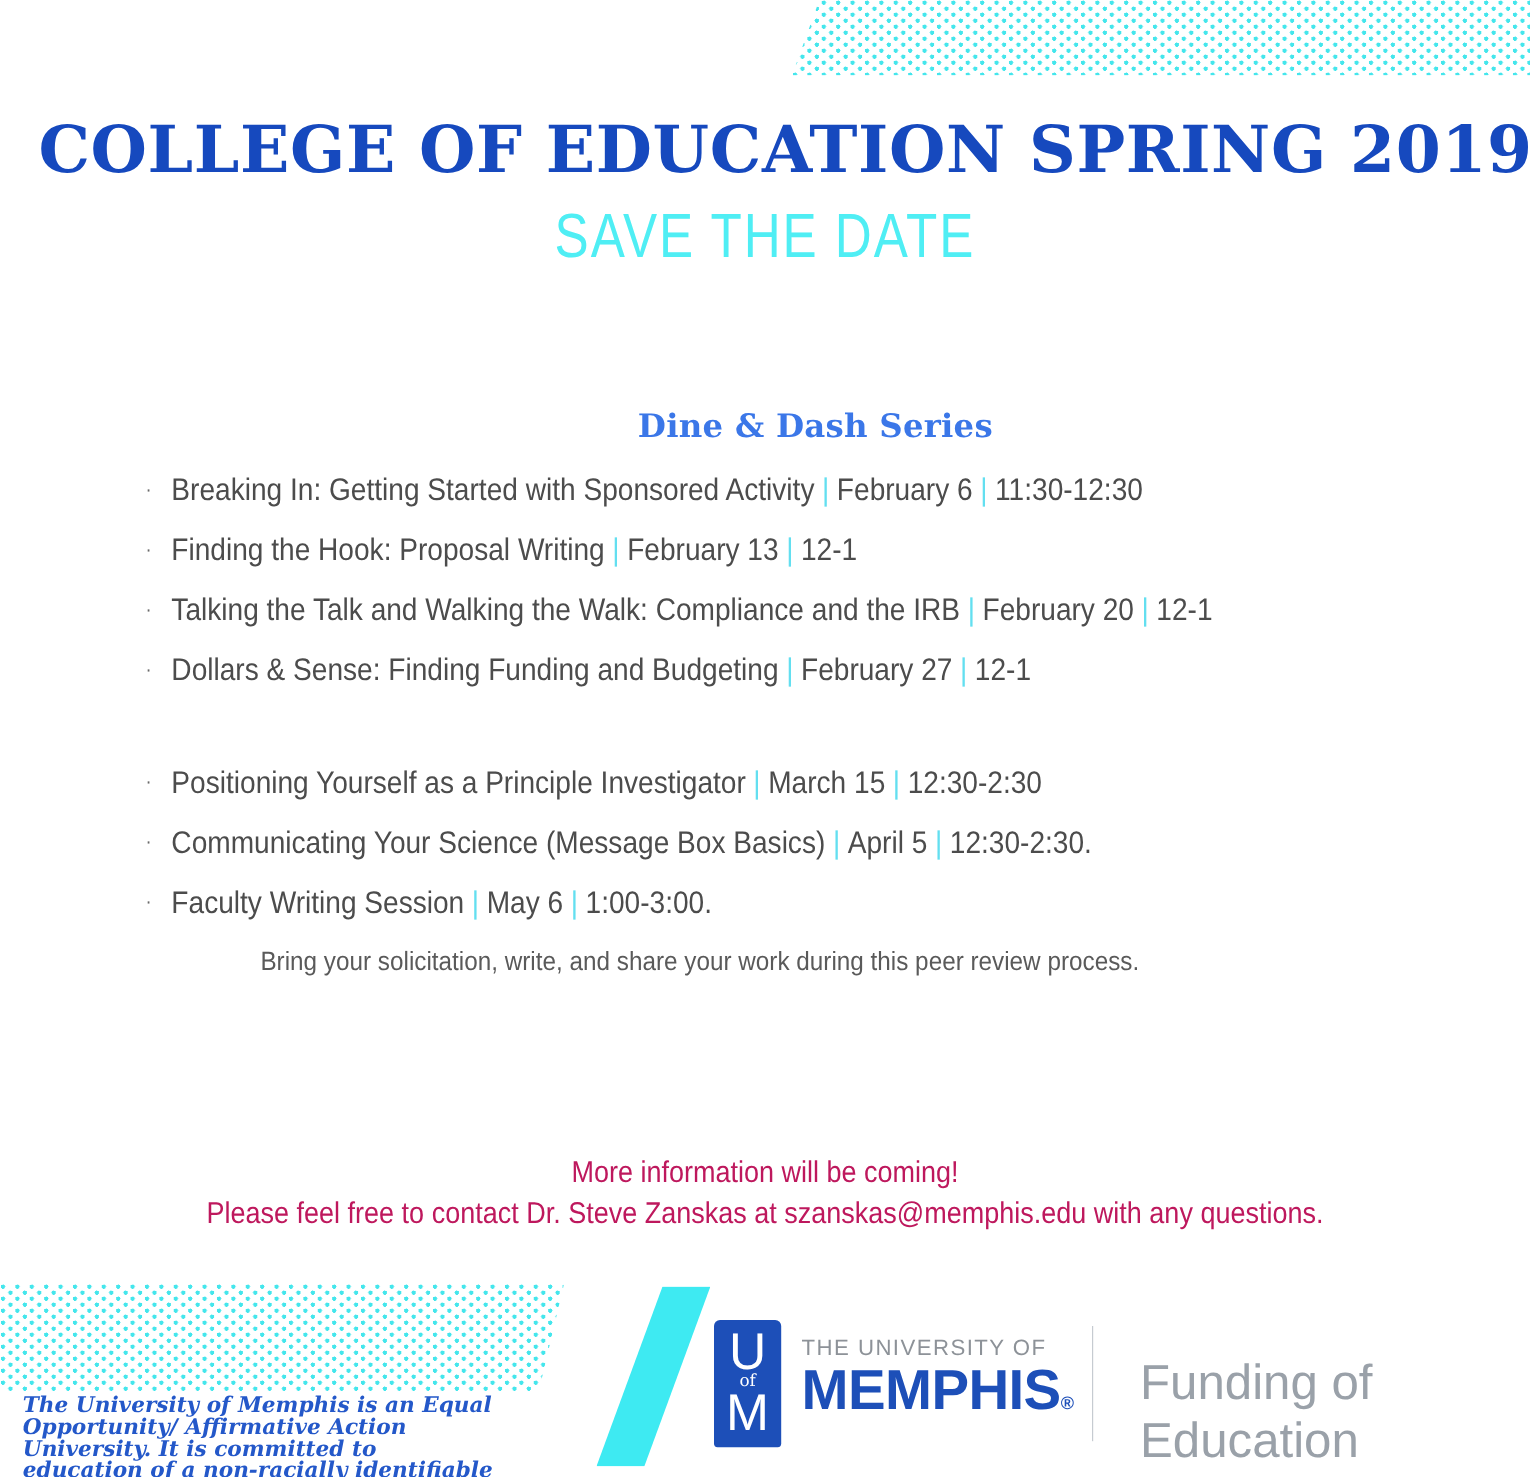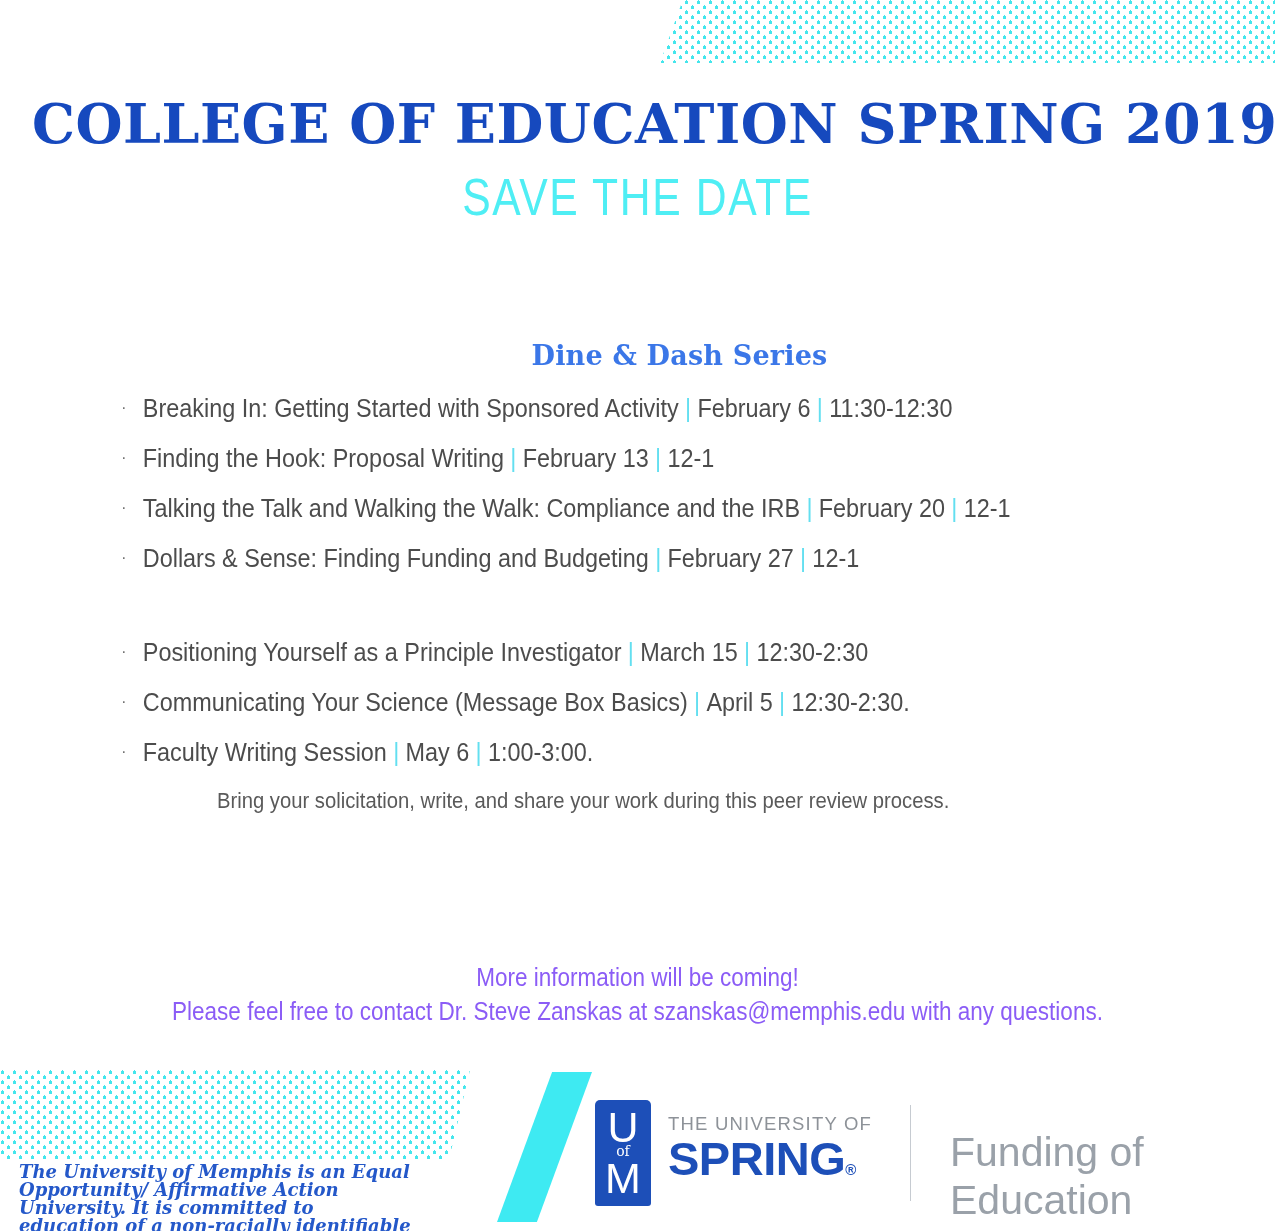--- a/index.html
+++ b/index.html
@@ -109,21 +109,21 @@
   }
   #gap-between { height: 44px; }
 
   
   #contact {
     position: absolute;
     top: 960px;
     left: 0;
     width: 1275px;
     text-align: center;
-    color: #8b5cf6;
+    color: #be185d;
   }
   .contact-line {
     font-size: 25px;
     line-height: 34px;
     transform: scaleX(0.9);
     transform-origin: center;
   }
 
   
   #disclaimer {
@@ -318,20 +318,20 @@
   <div id="disclaimer">The University of Memphis is an Equal Opportunity/ Affirmative Action University. It is committed to education of a non-racially identifiable student body.</div>
 
   <div id="logo-block">
     <div id="uofm-mark">
       <span class="m-u">U</span>
       <span class="m-of">of</span>
       <span class="m-m">M</span>
     </div>
     <div id="wordmark">
       <div class="wm-top">THE UNIVERSITY OF</div>
-      <div class="wm-main"><span>SPRING</span><span class="wm-reg">®</span></div>
+      <div class="wm-main"><span>MEMPHIS</span><span class="wm-reg">®</span></div>
     </div>
   </div>
 
   <div id="footer-divider"></div>
   <div id="college-label">Funding of Education</div>
 
 </div>
 
 </body></html>

